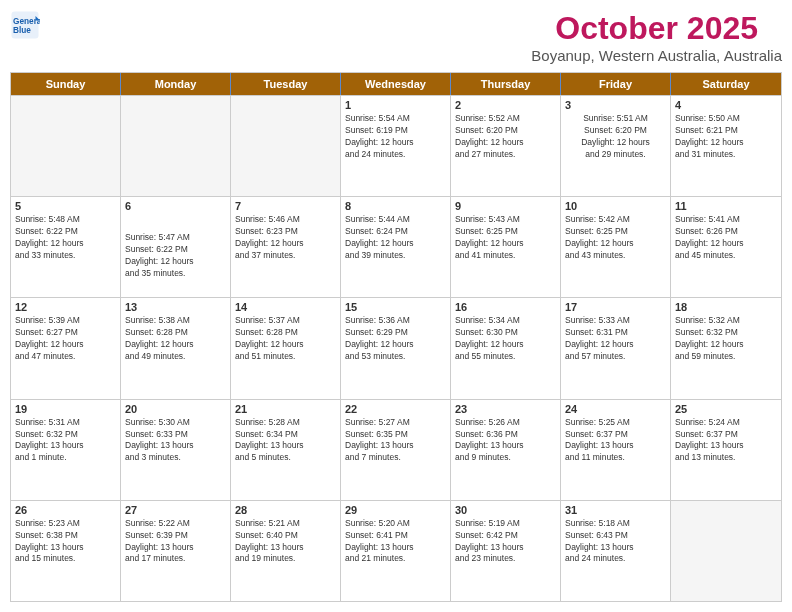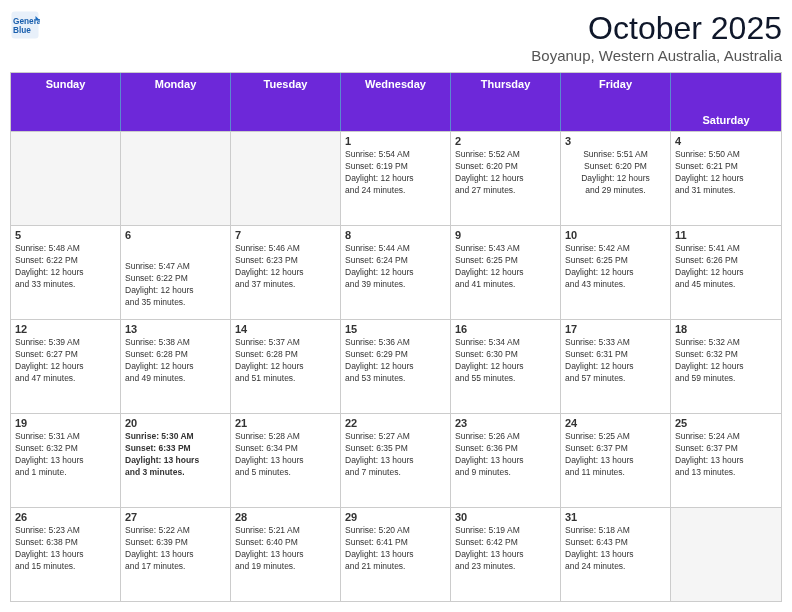--- a/index.html
+++ b/index.html
@@ -30,49 +30,49 @@
     }
     .logo-icon {
       width: 30px;
       height: 30px;
     }
     .title-area {
       text-align: right;
     }
     .month-title {
       font-size: 32px;
-      font-weight: normal;
-      color: #0f172a;
+      font-weight: bold;
+      color: #be185d;
+      text-align: center;
     }
     .location {
       font-size: 15px;
       color: #555;
     }
     .calendar {
       flex: 1;
       display: flex;
       flex-direction: column;
       border: 1px solid #ccc;
     }
     .cal-header {
       display: grid;
       grid-template-columns: repeat(7, 1fr);
-      background: #6d28d9;
+      background: #a16207;
     }
     .cal-header-cell {
       color: #fff;
       font-size: 11px;
       font-weight: bold;
       text-align: center;
       padding: 5px 2px;
       border-right: 1px solid #5a8acf;
     }
     .cal-header-cell:last-child {
       border-right: none;
-      margin-top: 36px;
     }
     .cal-body {
       display: flex;
       flex-direction: column;
       flex: 1;
     }
     .cal-row {
       display: grid;
       grid-template-columns: repeat(7, 1fr);
       flex: 1;
@@ -271,21 +271,21 @@
         <div class="cal-row">
           <div class="cal-cell">
             <div class="day-num">19</div>
             <div class="day-info" style="white-space: pre-line;">Sunrise: 5:31 AM
 Sunset: 6:32 PM
 Daylight: 13 hours
 and 1 minute.</div>
           </div>
           <div class="cal-cell">
             <div class="day-num">20</div>
-            <div class="day-info" style="white-space: pre-line; font-weight: bold;">Sunrise: 5:30 AM
+            <div class="day-info" style="white-space: pre-line;">Sunrise: 5:30 AM
 Sunset: 6:33 PM
 Daylight: 13 hours
 and 3 minutes.</div>
           </div>
           <div class="cal-cell">
             <div class="day-num">21</div>
             <div class="day-info" style="white-space: pre-line;">Sunrise: 5:28 AM
 Sunset: 6:34 PM
 Daylight: 13 hours
 and 5 minutes.</div>

